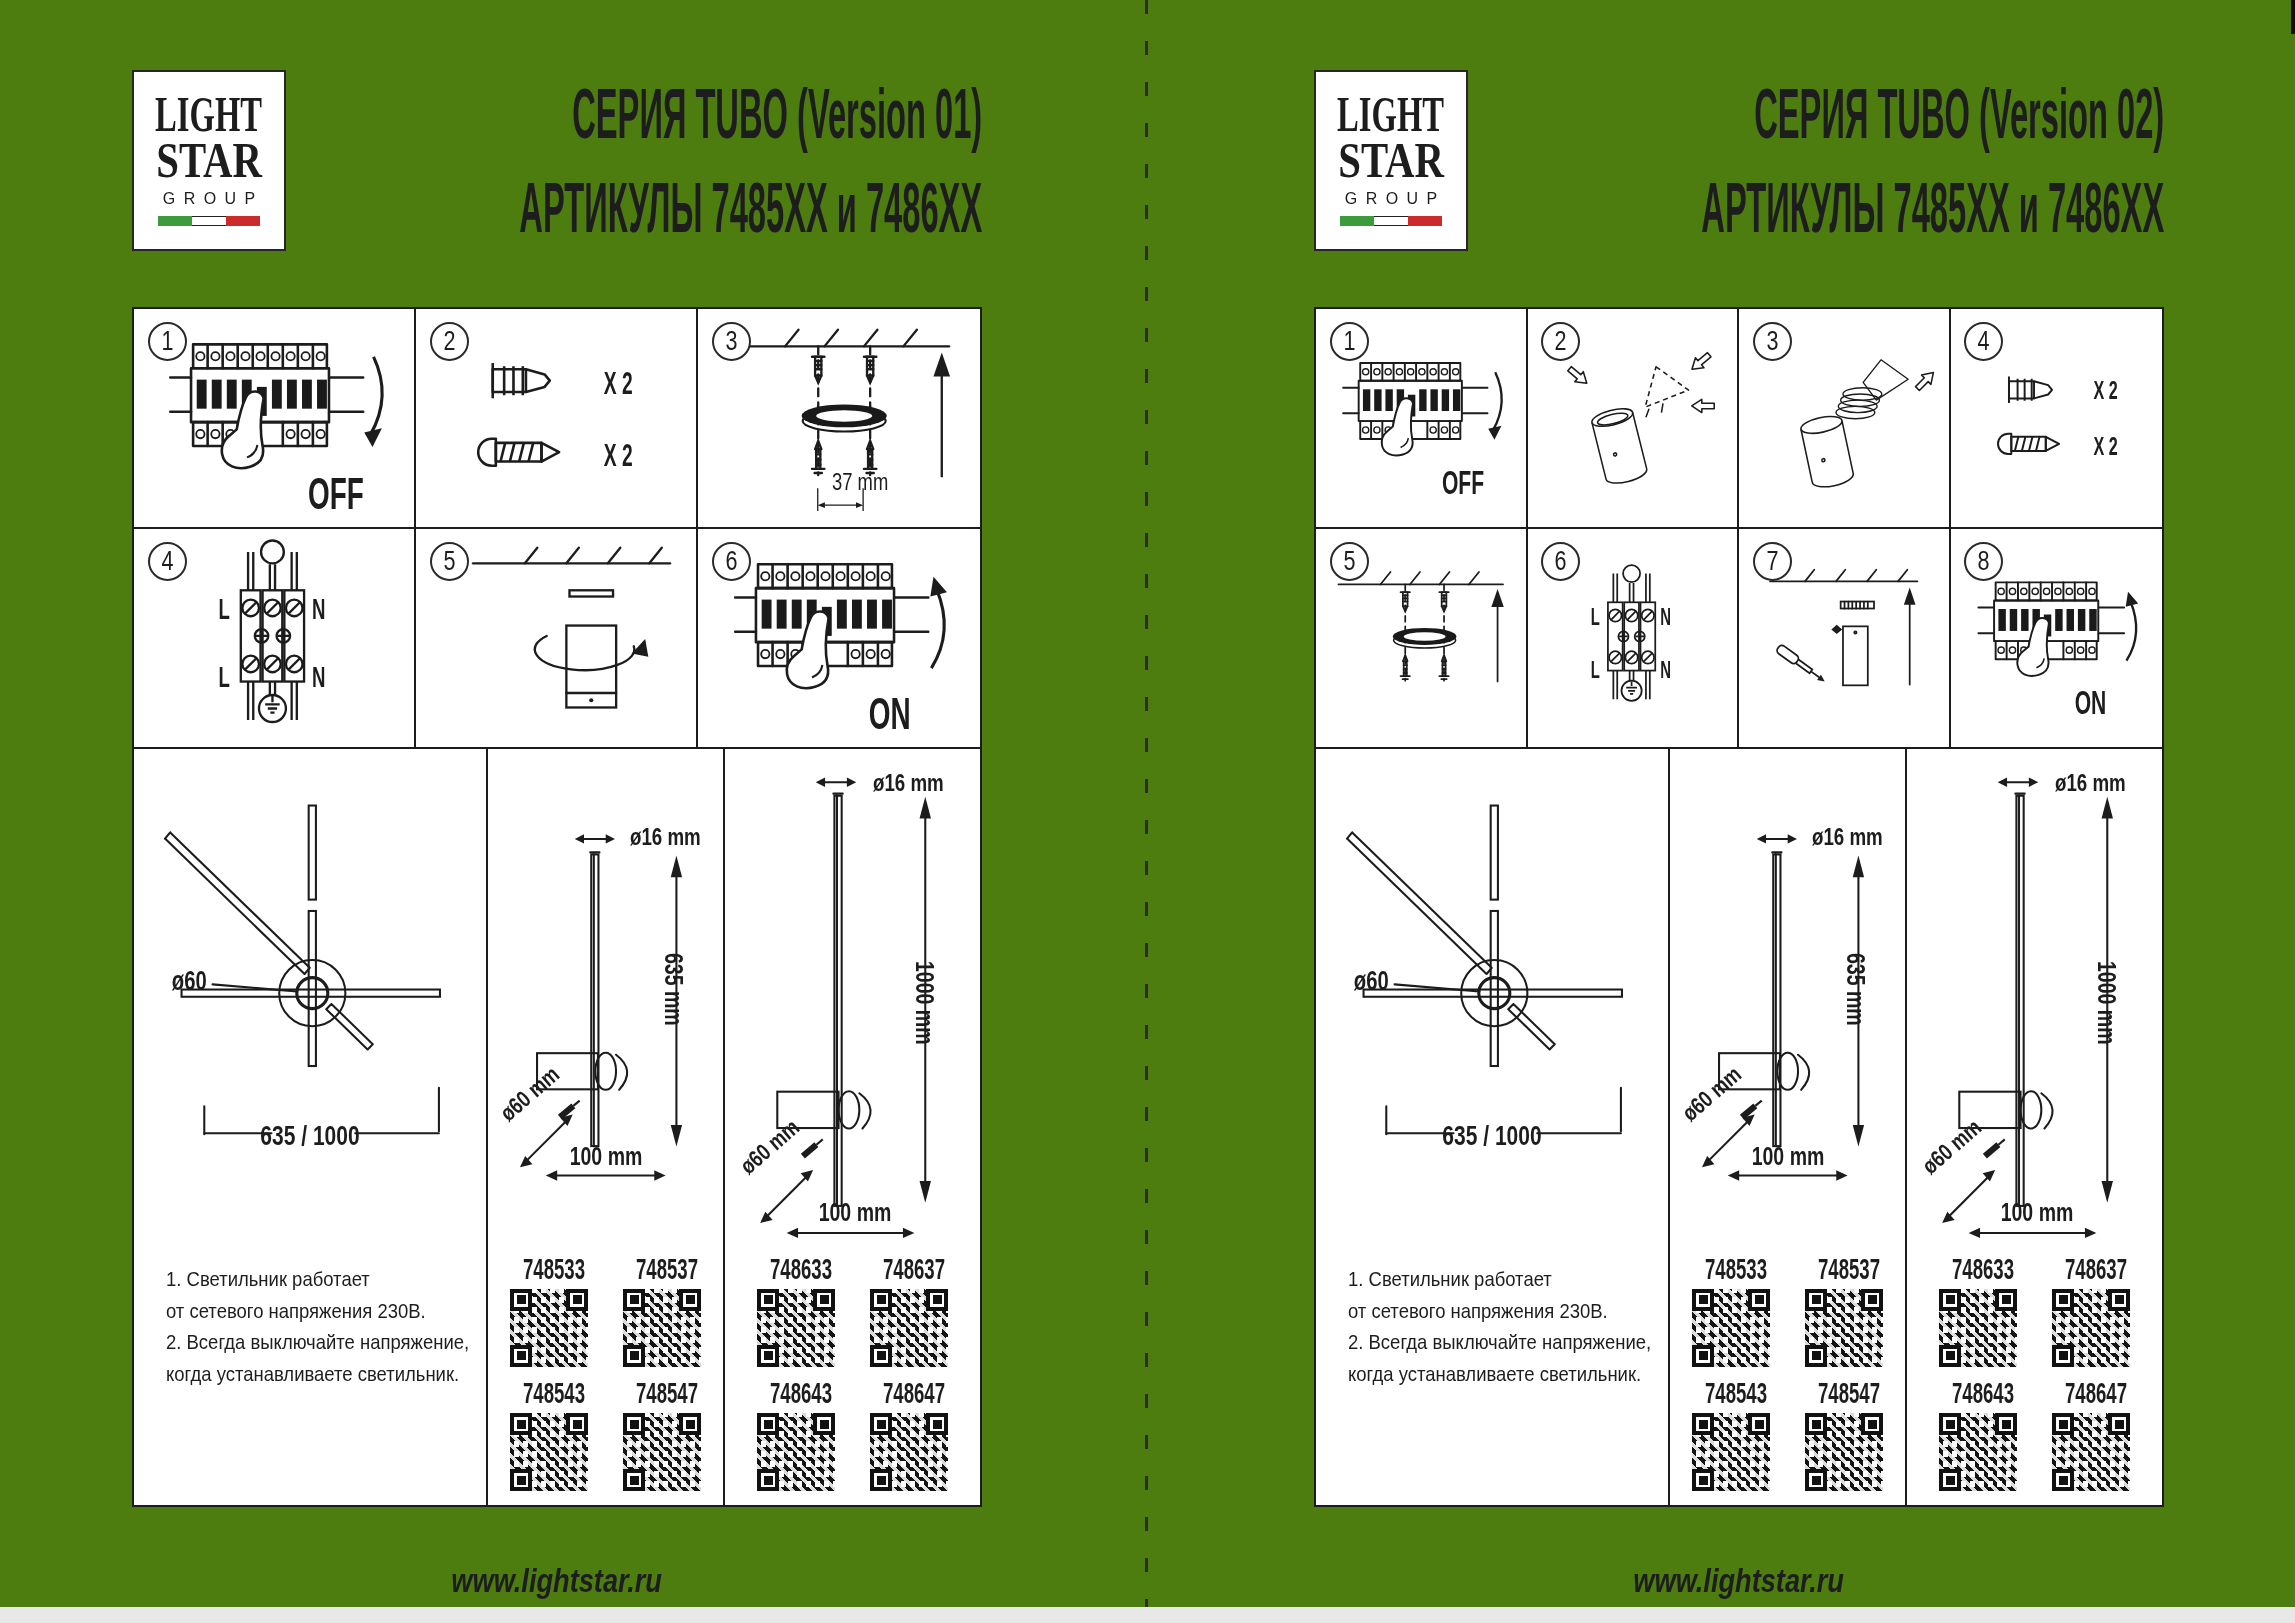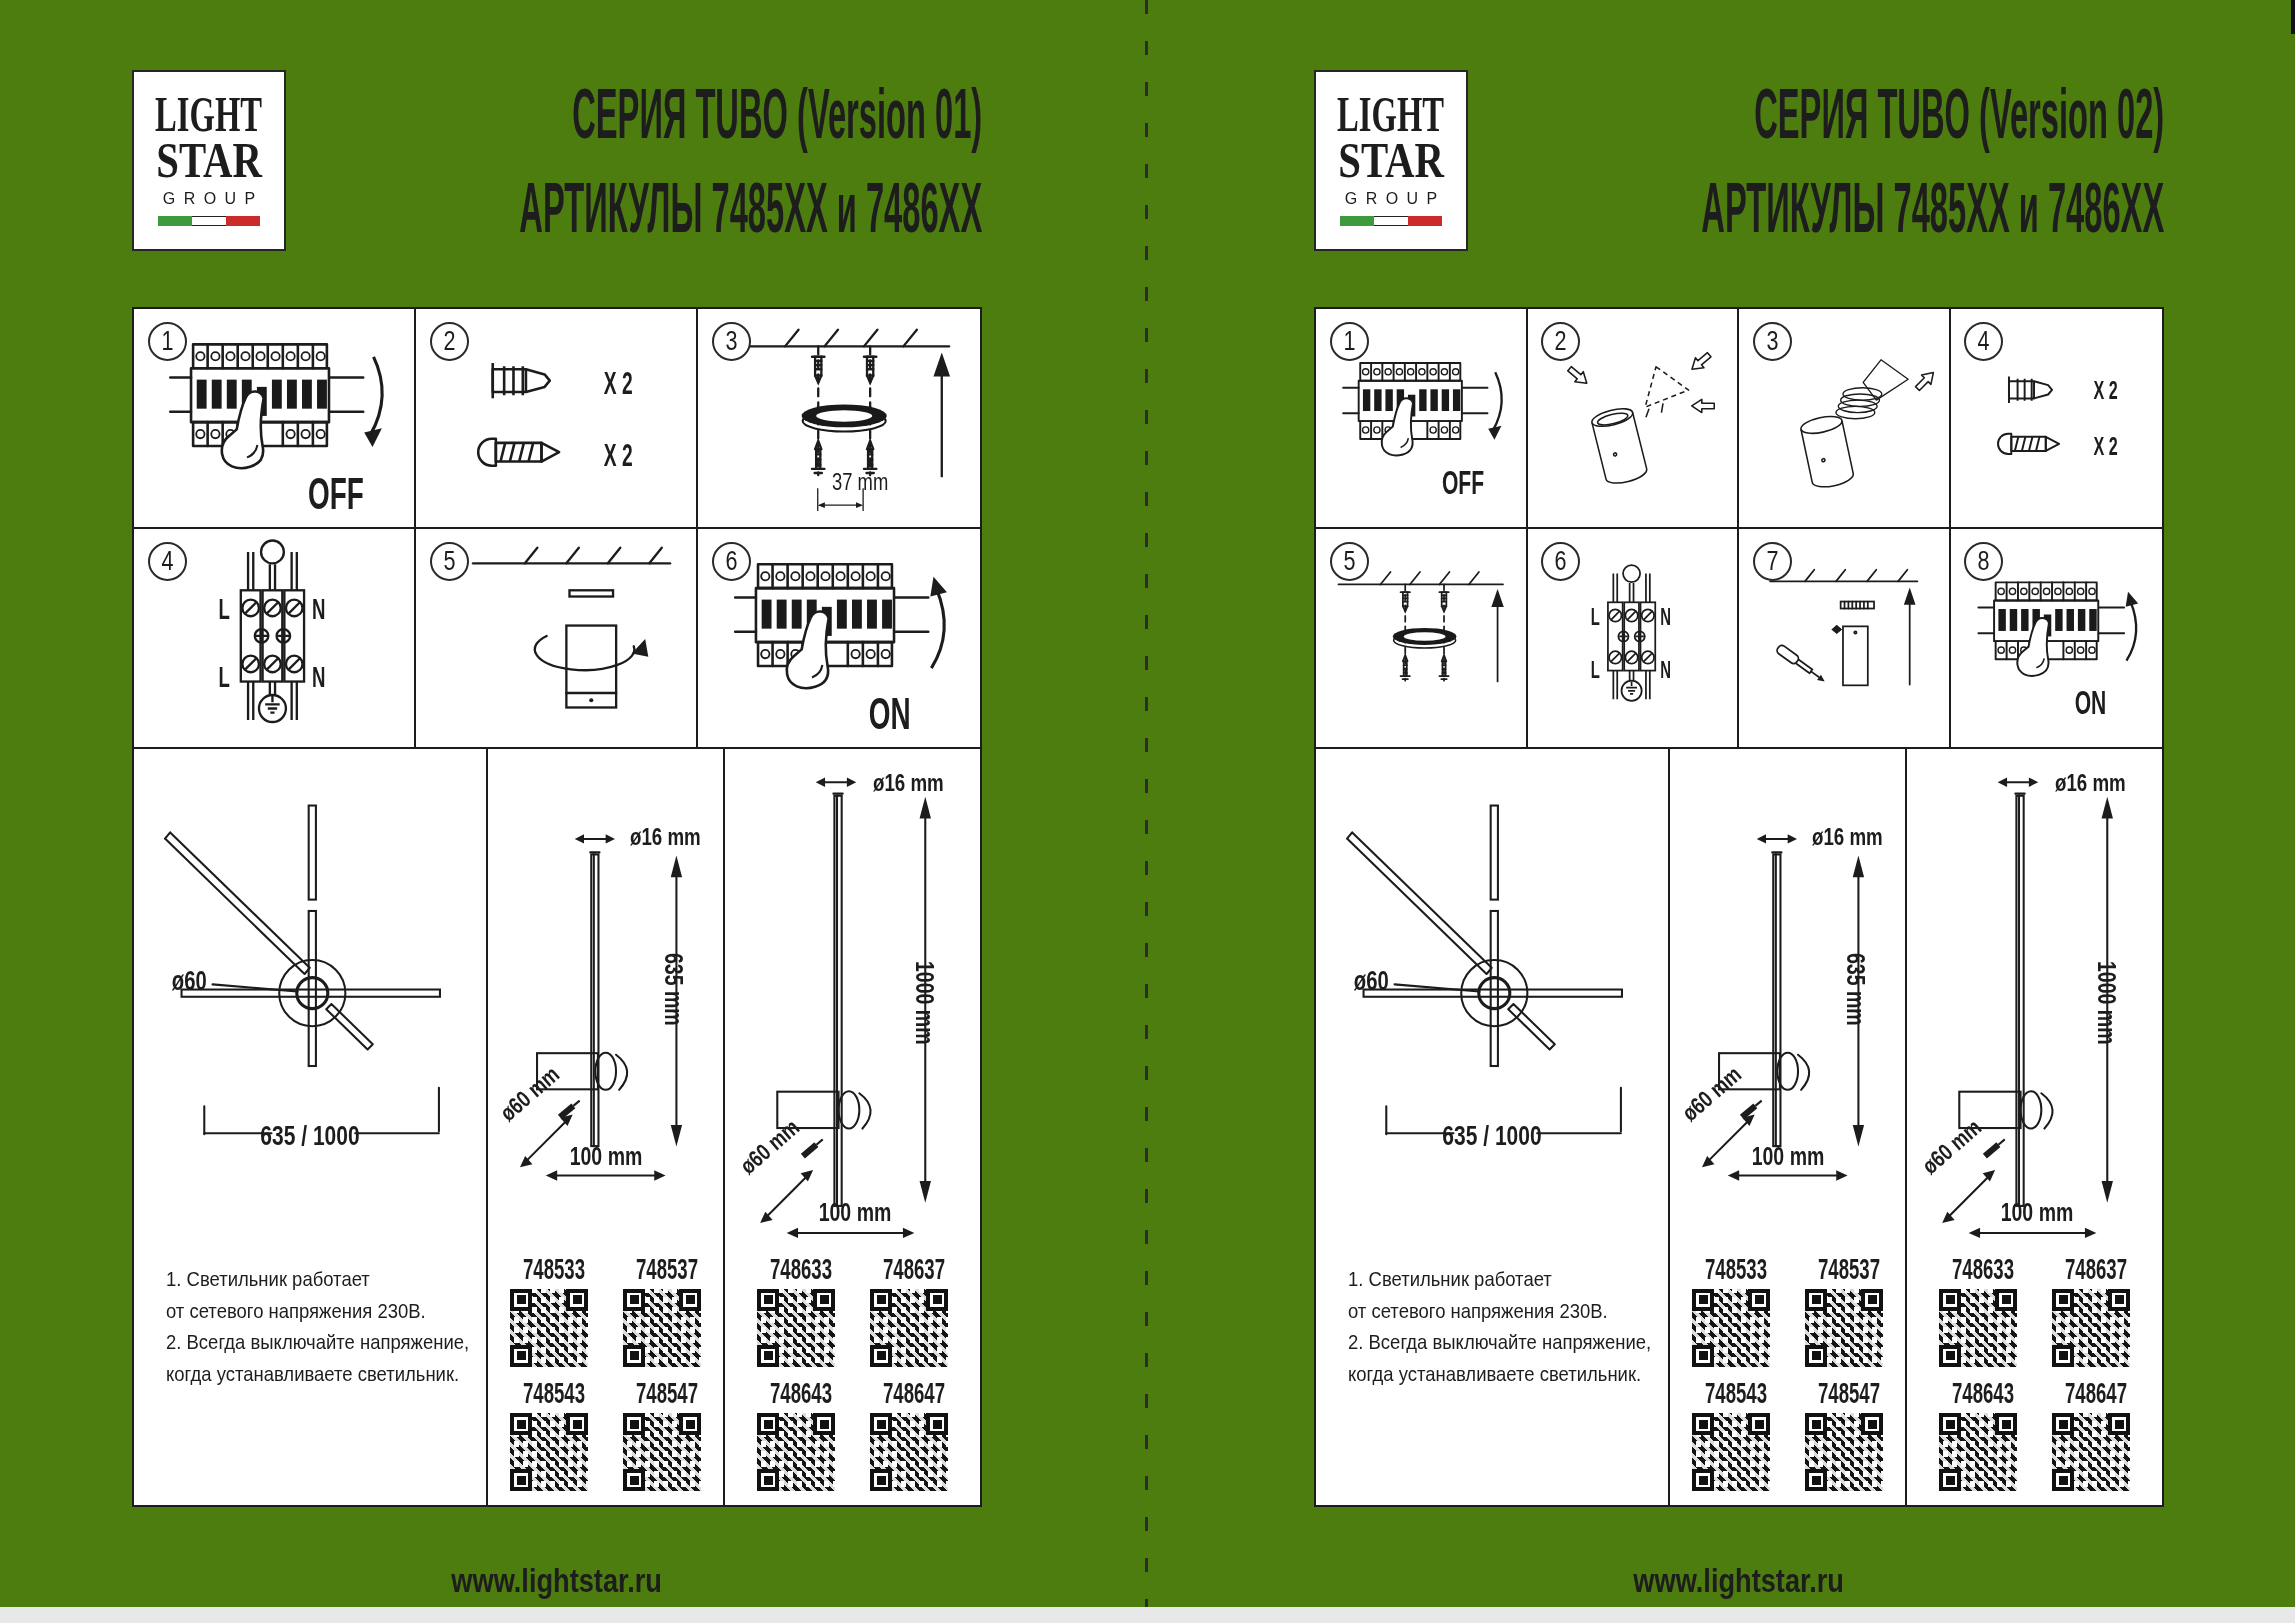--- a/index.html
+++ b/index.html
@@ -64,21 +64,21 @@
   .qr-cap{font-size:30px;font-weight:bold;transform:scaleX(.62);transform-origin:center bottom;line-height:1;}
   .qr{width:78px;height:78px;margin:5.2px auto 0;position:relative;background-color:#fff;
       background-image:
         repeating-linear-gradient(45deg,rgba(255,255,255,.85) 0 3.7px,transparent 3.7px 7.8px),
         repeating-linear-gradient(90deg,#141414 0 4.2px,transparent 4.2px 9px),
         repeating-linear-gradient(0deg,#141414 0 4.2px,transparent 4.2px 10px);}
   .qr i{position:absolute;width:22px;height:22px;border:4.7px solid #111;background:#fff;box-sizing:border-box;}
   .qr i::after{content:"";position:absolute;inset:2.6px;background:#111;}
   .qr .tl{left:0;top:0;} .qr .tr{right:0;top:0;} .qr .bl{left:0;bottom:0;}
 
-  .footer{position:absolute;top:1494px;left:0;width:100%;text-align:center;}
+  .footer{position:absolute;top:1494px;left:0;width:100%;text-align:center;font-style:italic;}
   .footer span{display:inline-block;font-size:34px;font-weight:bold;transform:scaleX(.8);}
 
   .dim37{position:absolute;left:39%;bottom:5%;width:23%;z-index:2;}
 </style>
 </head>
 <body>
 
 <svg width="0" height="0" style="position:absolute" aria-hidden="true">
   <defs>
     <symbol id="i-breaker" viewBox="0 0 540 420">

